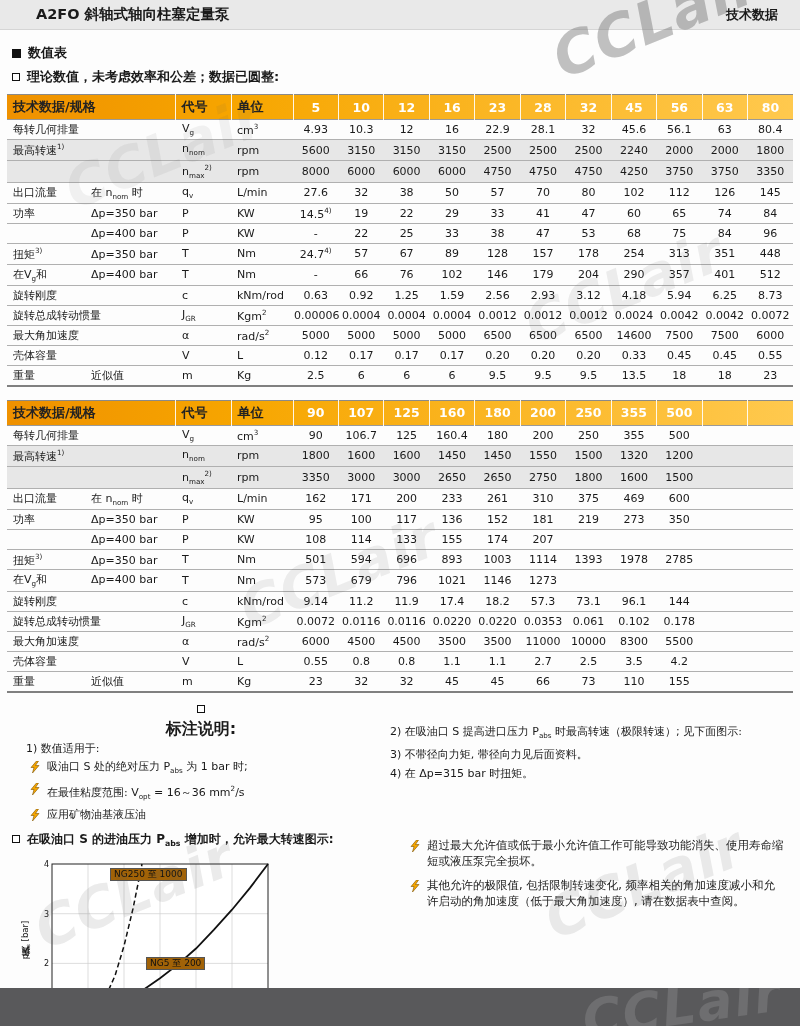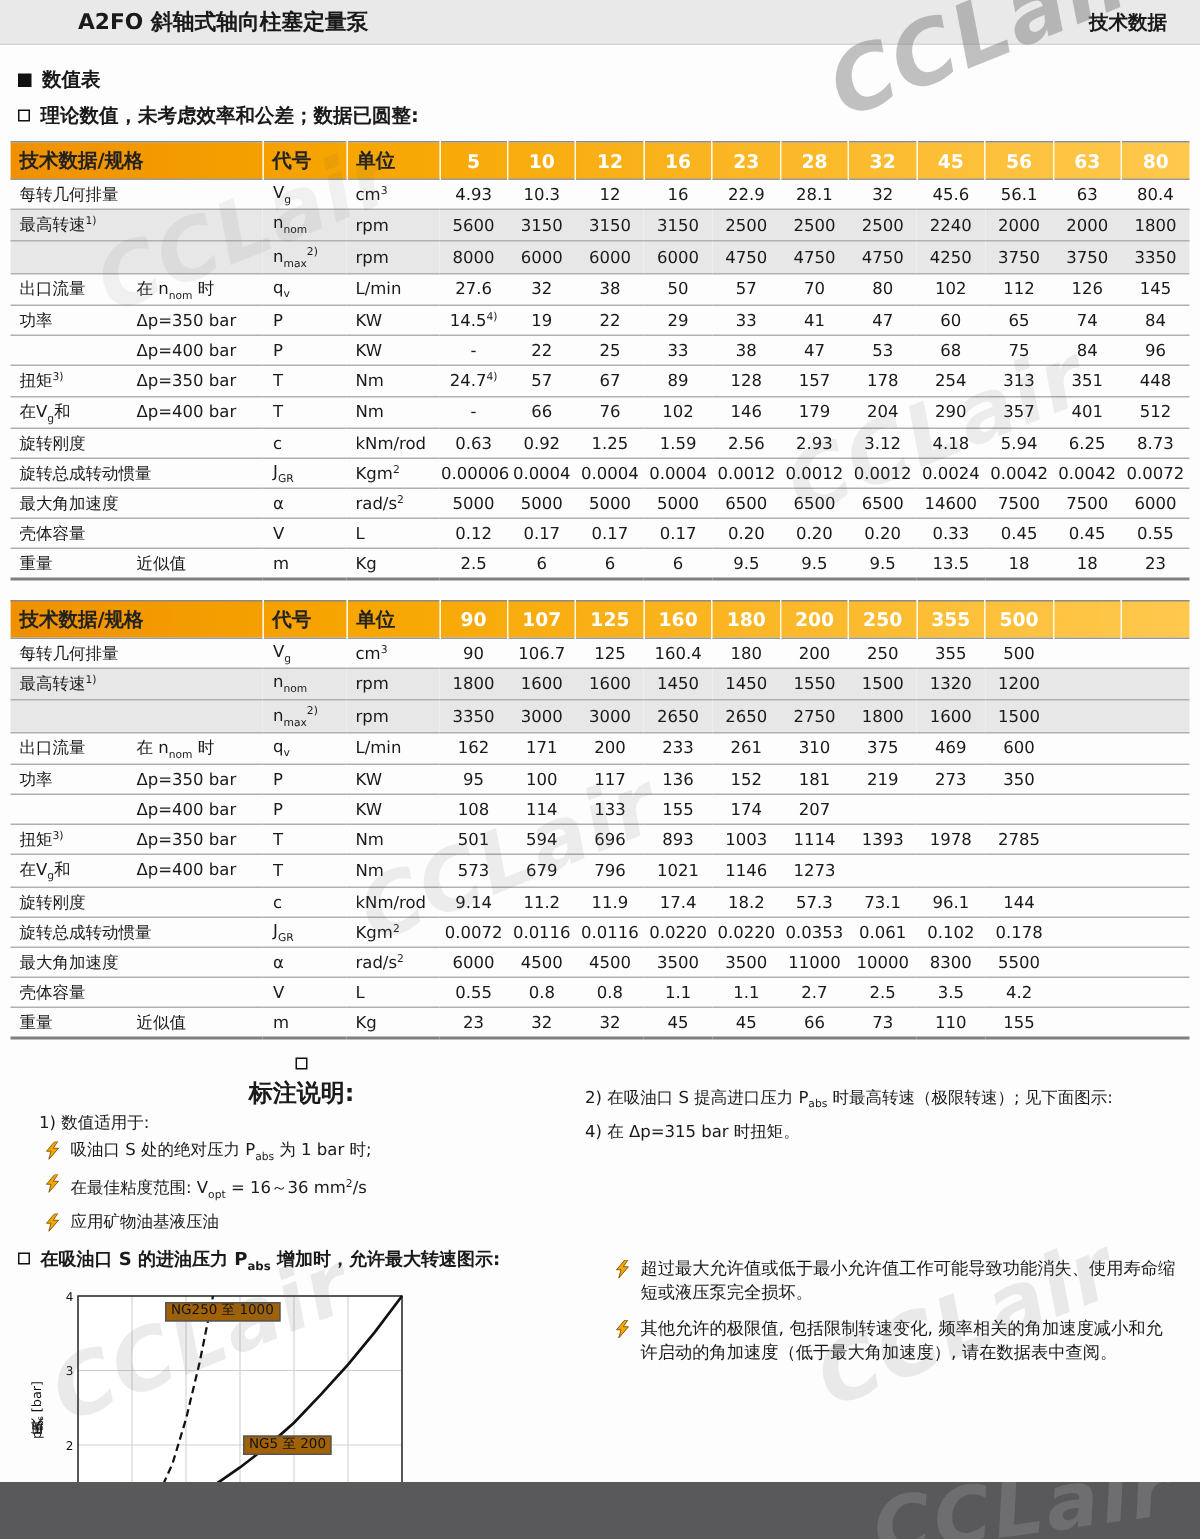--- a/index.html
+++ b/index.html
@@ -7,21 +7,21 @@
   body {
     font-family:"DejaVu Sans","Liberation Sans",sans-serif;
     color:#1a1a1a; background:#ffffff; position:relative; overflow:hidden;
   }
   .page { position:absolute; inset:0; background:#fdfdfd; overflow:hidden; }
 
   
   .topbar {
     height:30px; background:#e9e9e9; border-bottom:1px solid #d5d5d5;
     display:flex; justify-content:space-between; align-items:center;
-    padding:0 22px 0 52px;
+    padding:0 22px 0 36px;
   }
   .doc-title { font-size:14.5px; font-weight:bold; }
   .doc-right { font-size:13px; font-weight:bold; }
 
   .content { padding:6px 7px 0; position:relative; }
 
   .sec-head { margin:8px 0 0 5px; display:flex; align-items:center; gap:7px;
               font-size:13px; font-weight:bold; }
   .sec-note { margin:6px 0 0 5px; display:flex; align-items:center; gap:7px;
               font-size:13px; font-weight:bold; }
@@ -634,20 +634,21 @@
         </div>
         <div class="fn-item with-icon">
           <span class="bolt"><svg width="10" height="12" viewBox="0 0 10 12">
                 <polygon points="6.5,0 1,6.5 4,6.5 2.5,12 9,4.5 5.5,4.5 8.5,0" fill="#f7a600" stroke="#7a5200" stroke-width="0.6"></polygon>
               </svg></span>
           <span>应用矿物油基液压油</span>
         </div>
       </div>
       <div class="notes-right">
         <div class="fn-item">2) 在吸油口 S 提高进口压力 P<sub>abs</sub> 时最高转速（极限转速）; 见下面图示:</div>
+        <div class="fn-item">3) 不带径向力矩, 带径向力见后面资料。</div>
         <div class="fn-item">4) 在 Δp=315 bar 时扭矩。</div>
       </div>
     </div>
 
     <div class="bottom-row">
       <div class="chart-block">
         <div class="chart-title">
           <span class="sq-hollow"></span>
           <span>在吸油口 S 的进油压力 P<sub>abs</sub> 增加时，允许最大转速图示:</span>
         </div>
@@ -674,21 +675,21 @@
               <text x="246" y="177" text-anchor="middle" font-size="8" fill="#111">2.0</text>
               <text x="27" y="169" text-anchor="end" font-size="8" fill="#111">0.8</text>
               <text x="27" y="159.0625" text-anchor="end" font-size="8" fill="#111">1</text>
               <text x="27" y="109.375" text-anchor="end" font-size="8" fill="#111">2</text>
               <text x="27" y="59.6875" text-anchor="end" font-size="8" fill="#111">3</text>
               <text x="27" y="10" text-anchor="end" font-size="8" fill="#111">4</text>
             </svg>
           <div class="ylabel">入口压力 p<sub>abs</sub> [bar]</div>
 
         <div class="series-label boxed" style="left: 88px; top: 11px;">NG250 至 1000</div>
-            <div class="series-label boxed" style="left: 140px; top: 100px;">NG5 至 200</div>
+            <div class="series-label boxed" style="left: 124px; top: 100px;">NG5 至 200</div>
           </div>
       </div>
       <div class="caution-block">
         <div class="fn-item with-icon">
           <span class="bolt"><svg width="10" height="12" viewBox="0 0 10 12">
                 <polygon points="6.5,0 1,6.5 4,6.5 2.5,12 9,4.5 5.5,4.5 8.5,0" fill="#f7a600" stroke="#7a5200" stroke-width="0.6"></polygon>
               </svg></span>
           <span>超过最大允许值或低于最小允许值工作可能导致功能消失、使用寿命缩短或液压泵完全损坏。</span>
         </div>
         <div class="fn-item with-icon">

